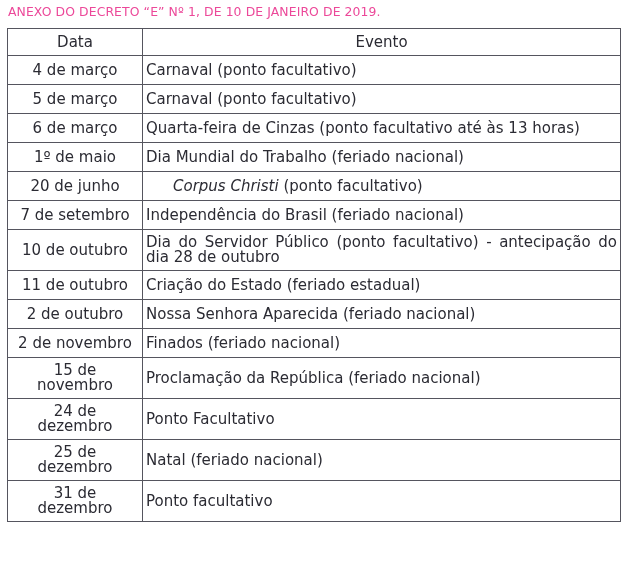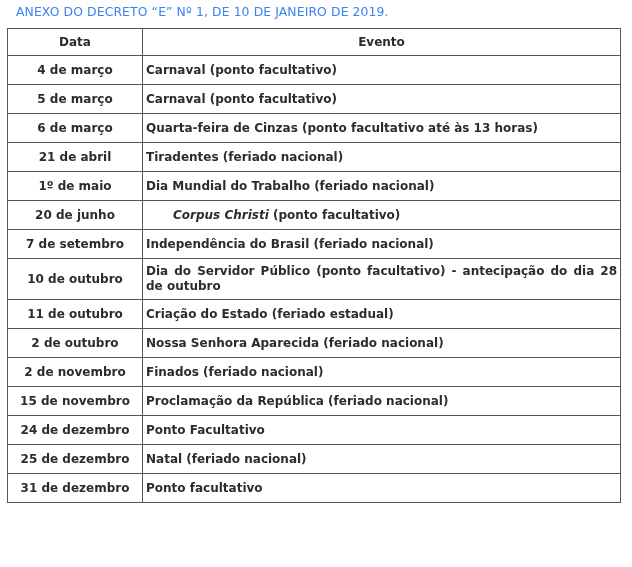--- a/index.html
+++ b/index.html
@@ -19,27 +19,27 @@
 
   .page {
     position: relative;
     width: 632px;
     height: 567px;
     box-sizing: border-box;
   }
 
   .doc-title {
     position: absolute;
-    left: 16px;
+    left: 8px;
     top: 4px;
     font-size: 12.4px;
     line-height: 16px;
     letter-spacing: 0.1px;
     white-space: nowrap;
-    color: #3b82f6;
+    color: #ec4899;
   }
 
   .table-wrap {
     position: absolute;
     left: 7px;
     top: 28px;
     width: 613px;
   }
 
   table.holidays {
@@ -48,22 +48,22 @@
     table-layout: fixed;
     border: 1px solid #3a3a42;
   }
 
   table.holidays col.col-date  { width: 135px; }
   table.holidays col.col-event { width: 478px; }
 
   table.holidays th,
   table.holidays td {
     border: 1px solid #55555e;
-    font-weight: bold;
-    font-size: 12px;
+    font-weight: normal;
+    font-size: 15px;
     line-height: 15px;
     color: #2b2b33;
     vertical-align: middle;
     box-sizing: border-box;
   }
 
   
   table.holidays {
     border: 1.4px solid #2f2f37;
   }
@@ -125,24 +125,20 @@
           </tr>
           <tr data-name="table-row">
             <td class="cell-date" data-name="cell-date">5 de março</td>
             <td class="cell-event" data-name="cell-event">Carnaval (ponto facultativo)</td>
           </tr>
           <tr data-name="table-row">
             <td class="cell-date" data-name="cell-date">6 de março</td>
             <td class="cell-event" data-name="cell-event">Quarta-feira de Cinzas (ponto facultativo até às 13 horas)</td>
           </tr>
           <tr data-name="table-row">
-            <td class="cell-date" data-name="cell-date">21 de abril</td>
-            <td class="cell-event" data-name="cell-event">Tiradentes (feriado nacional)</td>
-          </tr>
-          <tr data-name="table-row">
             <td class="cell-date" data-name="cell-date">1º de maio</td>
             <td class="cell-event" data-name="cell-event">Dia Mundial do Trabalho (feriado nacional)</td>
           </tr>
           <tr data-name="table-row">
             <td class="cell-date" data-name="cell-date">20 de junho</td>
             <td class="cell-event" data-name="cell-event"><span class="it" data-name="event-italic-term">Corpus Christi</span><span data-name="event-text-rest"> (ponto facultativo)</span></td>
           </tr>
           <tr data-name="table-row">
             <td class="cell-date" data-name="cell-date">7 de setembro</td>
             <td class="cell-event" data-name="cell-event">Independência do Brasil (feriado nacional)</td>

